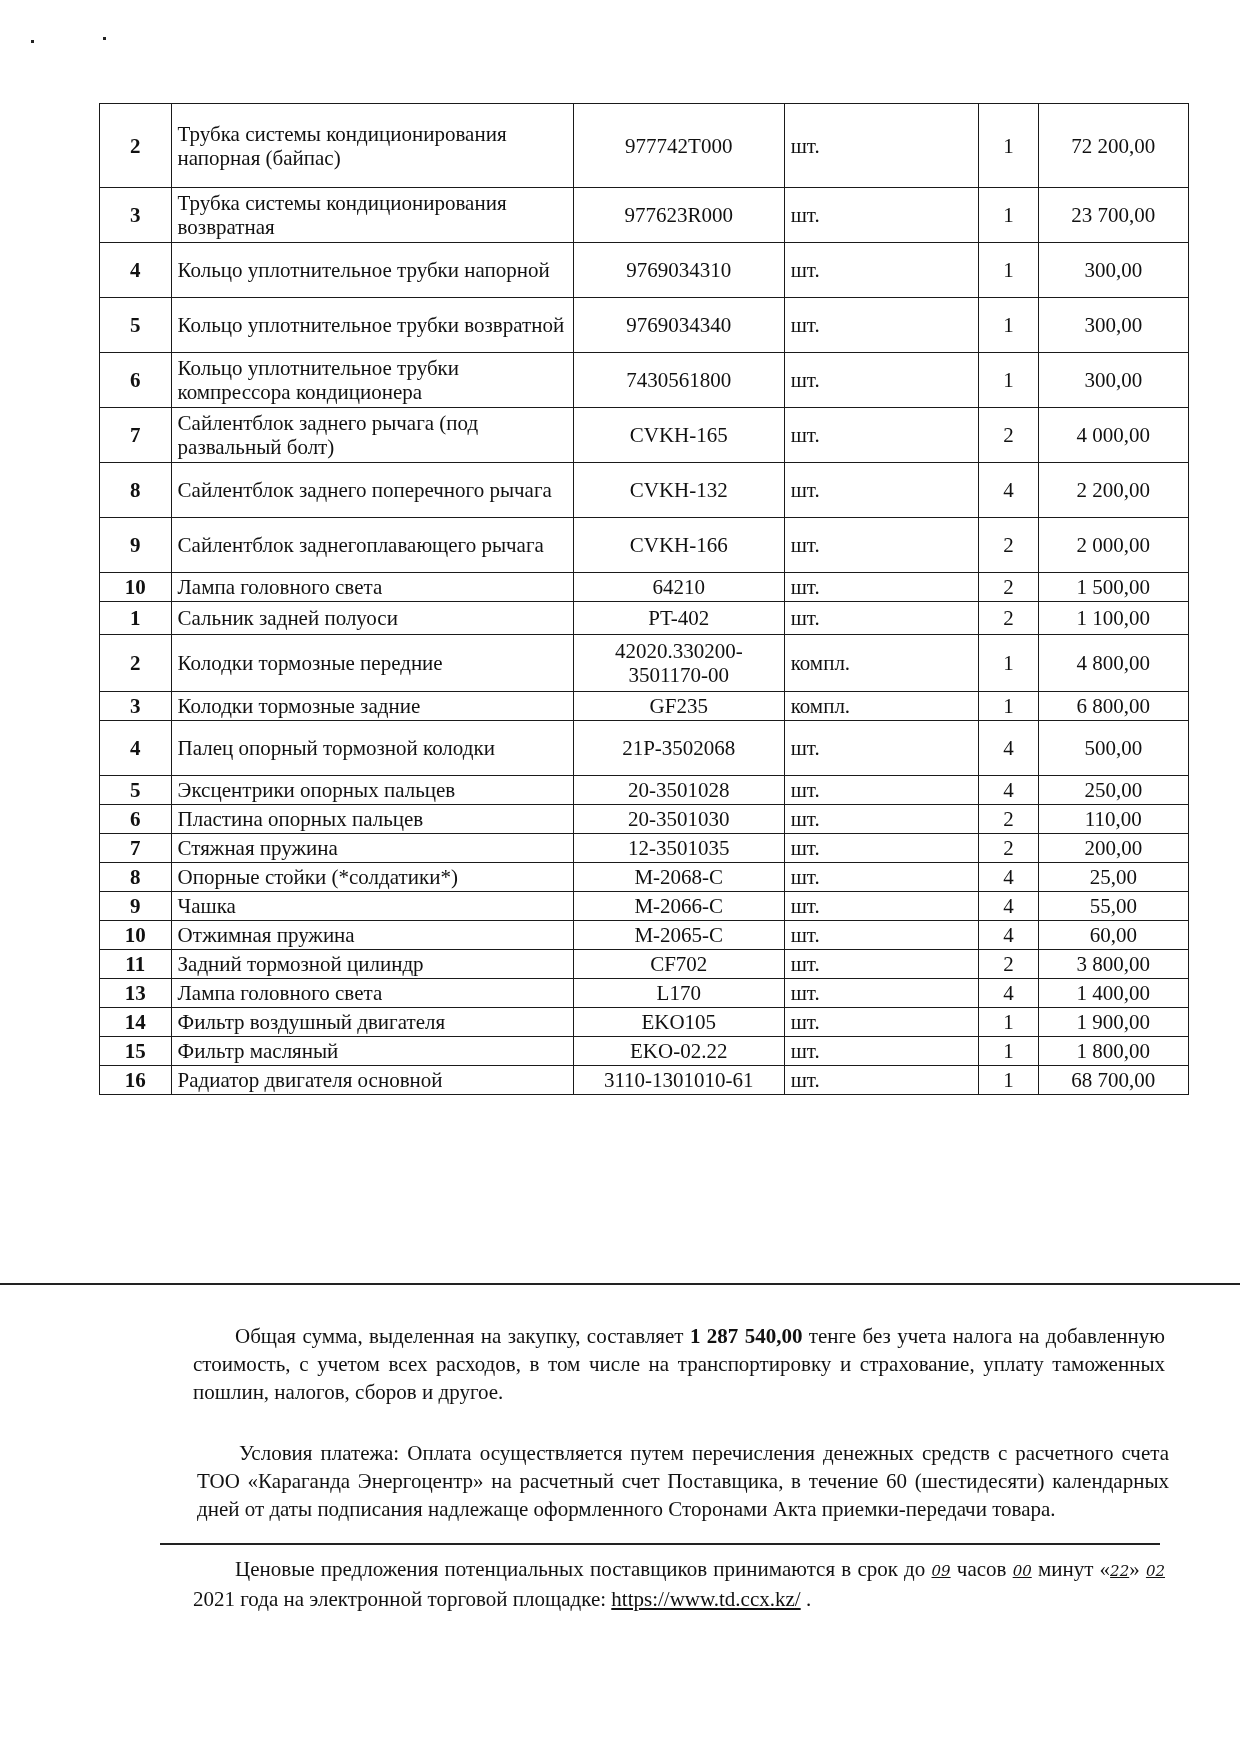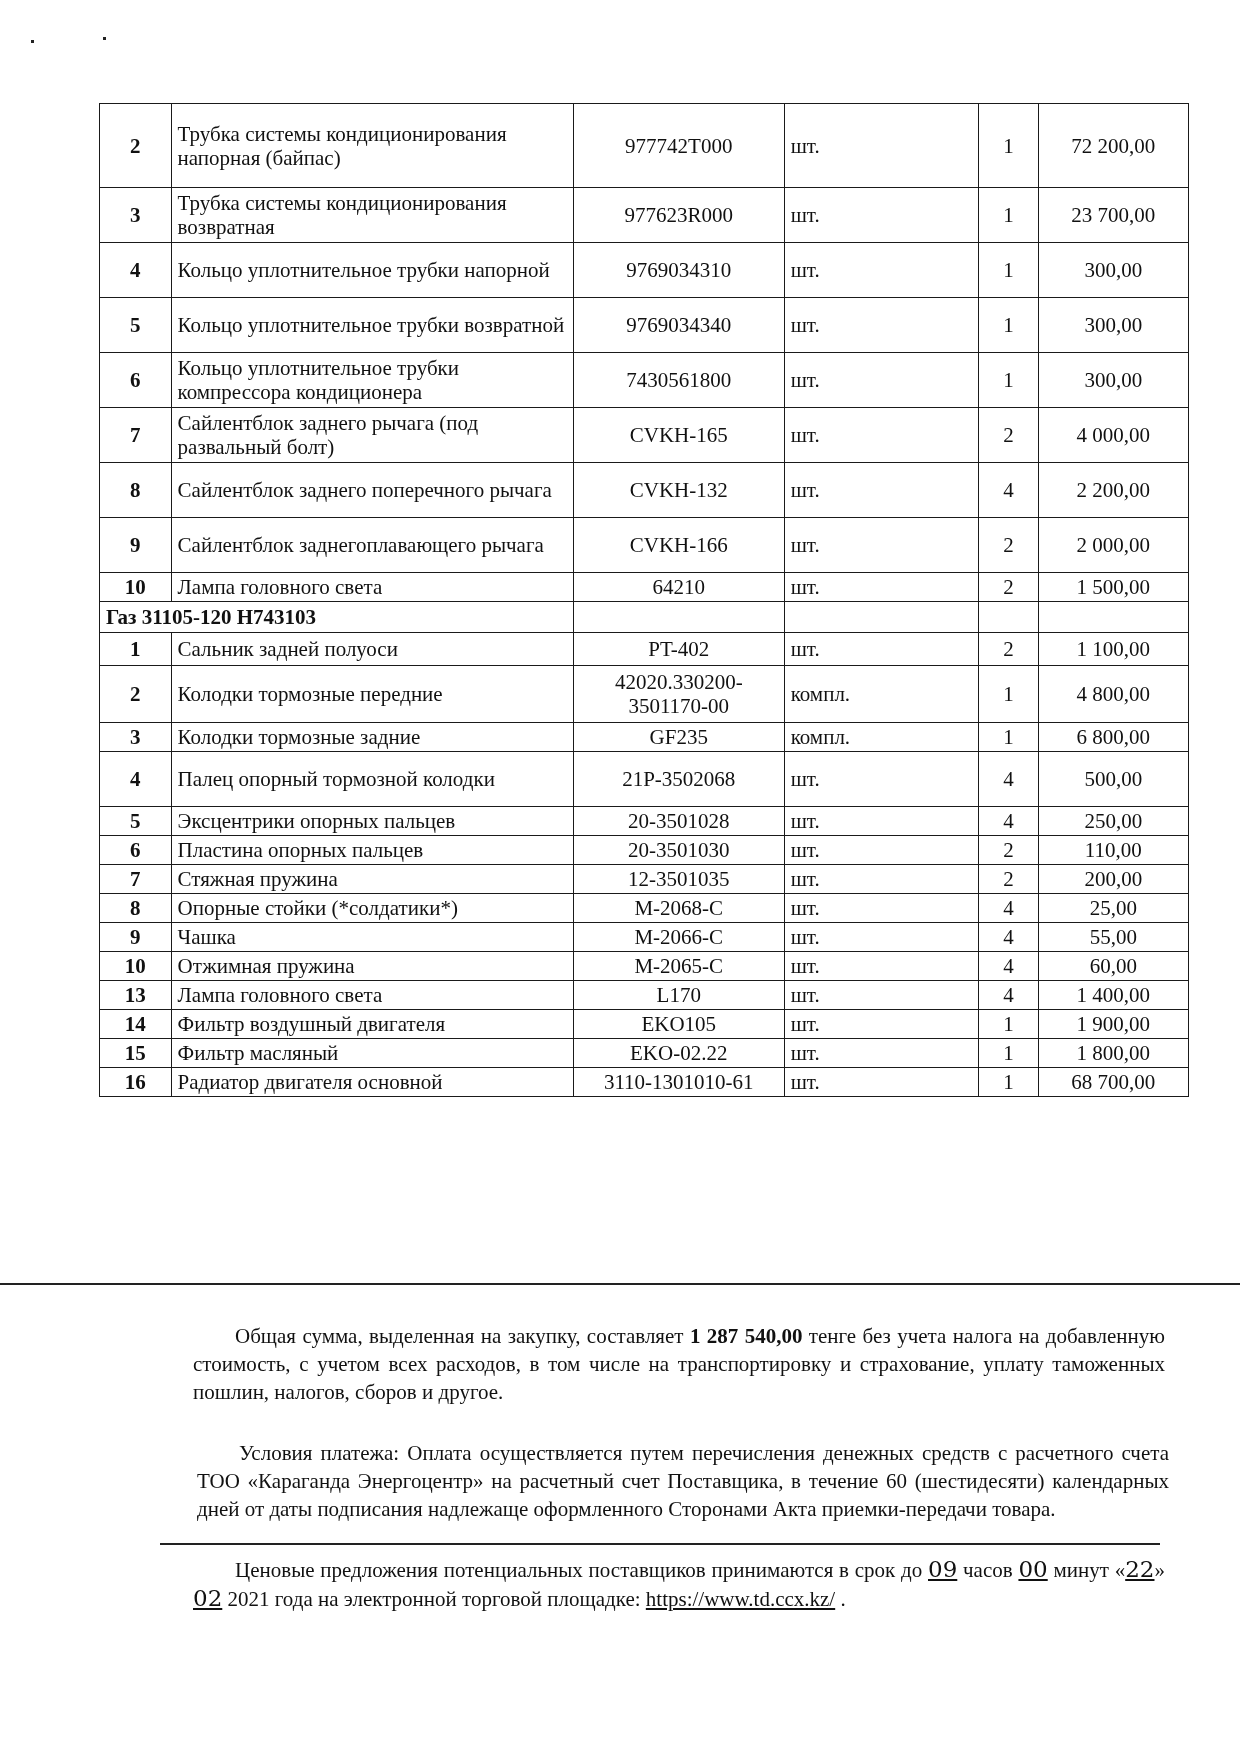--- a/index.html
+++ b/index.html
@@ -23,21 +23,21 @@
   tr.hg td { height: 28px; }
   tr.hb td { height: 54px; }
   tr.hs td { height: 30px; }
   .cut-line { position: absolute; left: 0; top: 1283px; width: 1240px; height: 2px; background: #222; }
   .cut-line2 { position: absolute; left: 160px; top: 1543px; width: 1000px; height: 1.5px; background: #222; }
   .para { position: absolute; left: 193px; width: 972px; font-size: 21px; line-height: 28px;
           text-align: justify; text-indent: 42px; }
   .p1 { top: 1322px; }
   .p2 { top: 1435px; }
   .p3 { top: 1555px; }
-  .hand { text-decoration: underline; font-family: "DejaVu Serif", serif; font-size: 23px; }
+  .hand { font-style: italic; text-decoration: underline; font-family: "DejaVu Serif", serif; font-size: 15px; }
   .link { text-decoration: underline; }
   b.sum { font-weight: bold; }
 </style>
 </head>
 <body>
 
 <div class="dot" style="left:31px;top:40px;"></div>
 <div class="dot" style="left:103px;top:37px;"></div>
 
 <table class="items">
@@ -107,27 +107,20 @@
         <td class="price">2 000,00</td>
       </tr>
       <tr class="h1">
         <td class="num">10</td>
         <td class="name">Лампа головного света</td>
         <td class="art">64210</td>
         <td class="unit">шт.</td>
         <td class="qty">2</td>
         <td class="price">1 500,00</td>
       </tr>
-      <tr class="hg">
-        <td colspan="2" class="group">Газ 31105-120 Н743103</td>
-        <td class="art"></td>
-        <td class="unit"></td>
-        <td class="qty"></td>
-        <td class="price"></td>
-      </tr>
       <tr class="hs">
         <td class="num">1</td>
         <td class="name">Сальник задней полуоси</td>
         <td class="art">PT-402</td>
         <td class="unit">шт.</td>
         <td class="qty">2</td>
         <td class="price">1 100,00</td>
       </tr>
       <tr class="hb">
         <td class="num">2</td>
@@ -195,20 +188,28 @@
       </tr>
       <tr class="h1">
         <td class="num">10</td>
         <td class="name">Отжимная пружина</td>
         <td class="art">M-2065-C</td>
         <td class="unit">шт.</td>
         <td class="qty">4</td>
         <td class="price">60,00</td>
       </tr>
       <tr class="h1">
+        <td class="num">11</td>
+        <td class="name">Задний тормозной цилиндр</td>
+        <td class="art">CF702</td>
+        <td class="unit">шт.</td>
+        <td class="qty">2</td>
+        <td class="price">3 800,00</td>
+      </tr>
+      <tr class="h1">
         <td class="num">13</td>
         <td class="name">Лампа головного света</td>
         <td class="art">L170</td>
         <td class="unit">шт.</td>
         <td class="qty">4</td>
         <td class="price">1 400,00</td>
       </tr>
       <tr class="h1">
         <td class="num">14</td>
         <td class="name">Фильтр воздушный двигателя</td>

